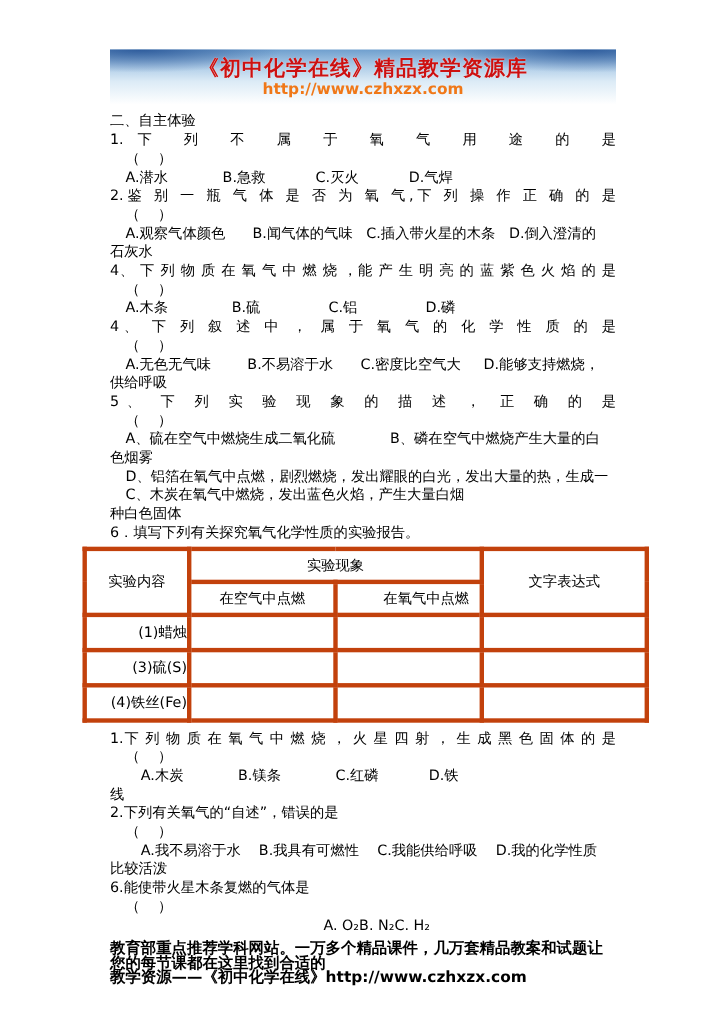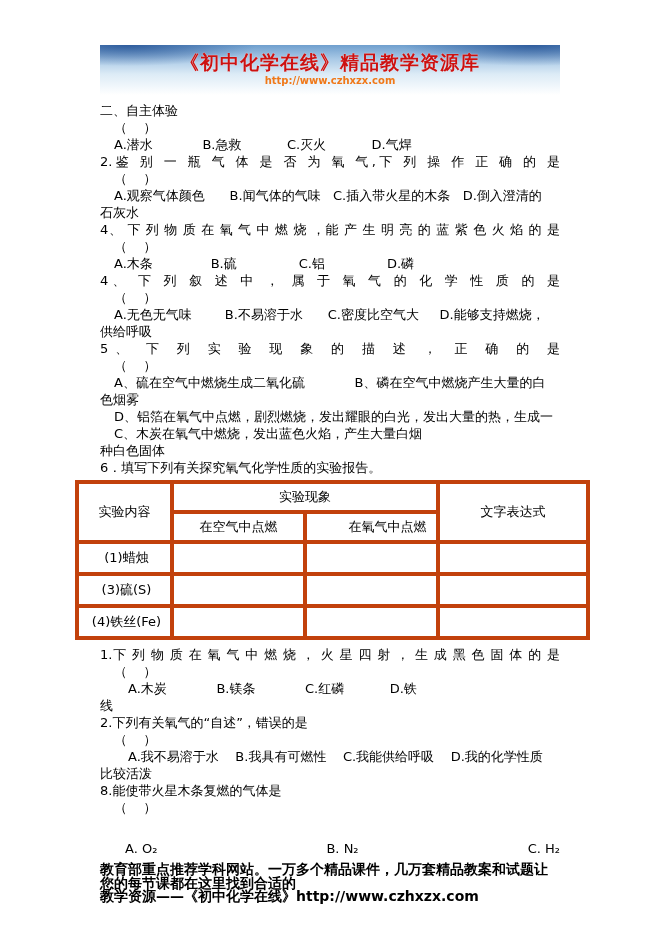--- a/index.html
+++ b/index.html
@@ -10,54 +10,55 @@
   
   .banner {
     width:460px; height:50px; margin-bottom:7px;
     display:flex; flex-direction:column; align-items:center; justify-content:center;
     background:
       radial-gradient(ellipse 40% 60% at 6% 0%, rgba(25,70,140,.75), rgba(25,70,140,0) 70%),
       radial-gradient(ellipse 40% 60% at 94% 0%, rgba(25,70,140,.75), rgba(25,70,140,0) 70%),
       linear-gradient(180deg,#6f9fce 0%,#a9c9e6 28%,#dcebf6 58%,#ffffff 100%);
   }
   .banner-title { color:#cc1111; font-size:19px; font-weight:bold; letter-spacing:1px; line-height:21px; text-shadow:0 0 1px #fff; }
-  .banner-url { color:#f07818; font-size:10px; font-weight:bold; line-height:16px; }
+  .banner-url { color:#f07818; font-size:14px; font-weight:bold; line-height:16px; }
 
   
   .line { font-size:13px; line-height:17px; white-space:pre-wrap; }
   .spread { white-space:normal; text-align:justify; text-align-last:justify; }
   .ind  { padding-left:14px; }
   .ind2 { padding-left:28px; }
 
   
   table.exp { border-collapse:collapse; table-layout:fixed; width:515px; margin-left:-25px; margin-top:4px; margin-bottom:6px; font-size:13px; }
   table.exp td, table.exp th { border:4px solid #c2410c; font-weight:normal; vertical-align:middle; }
   .c-content { width:95px; }  .c-air { width:150px; }  .c-oxy { width:120px;padding-left:32px; }  .c-expr { width:150px; }
   .hrow td { height:30px; text-align:center; }
   .drow td { height:32px; }
-  .drow td.lbl { text-align:center; padding-left:4px; }
+  .drow td.lbl { text-align:right; padding-left:4px; }
 
   
-  .gas-row { display:flex; justify-content:space-between; padding-left:25px; font-size:13px; line-height:17px;margin-top:24px; }
+  .gas-row { display:flex; justify-content:center; padding-left:25px; font-size:13px; line-height:17px; }
 
   
   .footer { margin-top:6px; font-size:14px; font-weight:bold; line-height:13.5px; }
 </style>
 </head>
 <body>
 
 <div class="page">
 
   <div class="banner">
     <div class="banner-title">《初中化学在线》精品教学资源库</div>
     <div class="banner-url">http://www.czhxzx.com</div>
   </div>
 
   <div class="line">二、自主体验</div>
 
+  <div class="line spread">1.下 列 不 属 于 氧 气 用 途 的 是</div>
   <div class="line ind">（    ）</div>
   <div class="line ind">A.潜水            B.急救           C.灭火           D.气焊</div>
 
   <div class="line spread">2.鉴 别 一 瓶 气 体 是 否 为 氧 气,下 列 操 作 正 确 的 是</div>
   <div class="line ind">（    ）</div>
   <div class="line ind">A.观察气体颜色      B.闻气体的气味   C.插入带火星的木条   D.倒入澄清的</div>
   <div class="line">石灰水</div>
 
   <div class="line spread">4、 下 列 物 质 在 氧 气 中 燃 烧 ，能 产 生 明 亮 的 蓝 紫 色 火 焰 的 是</div>
   <div class="line ind">（    ）</div>
@@ -114,21 +115,21 @@
   <div class="line spread">1.下 列 物 质 在 氧 气 中 燃 烧 ， 火 星 四 射 ， 生 成 黑 色 固 体 的 是</div>
   <div class="line ind">（    ）</div>
   <div class="line ind2">A.木炭            B.镁条            C.红磷           D.铁</div>
   <div class="line">线</div>
 
   <div class="line">2.下列有关氧气的“自述”，错误的是</div>
   <div class="line ind">（    ）</div>
   <div class="line ind2">A.我不易溶于水    B.我具有可燃性    C.我能供给呼吸    D.我的化学性质</div>
   <div class="line">比较活泼</div>
 
-  <div class="line">8.能使带火星木条复燃的气体是</div>
+  <div class="line">6.能使带火星木条复燃的气体是</div>
   <div class="line ind">（    ）</div>
   <div class="gas-row">
     <span>A. O₂</span>
     <span>B. N₂</span>
     <span>C. H₂</span>
   </div>
 
   <div class="footer">
     <div>教育部重点推荐学科网站。一万多个精品课件，几万套精品教案和试题让您的每节课都在这里找到合适的</div>
     <div>教学资源——《初中化学在线》http://www.czhxzx.com</div>

